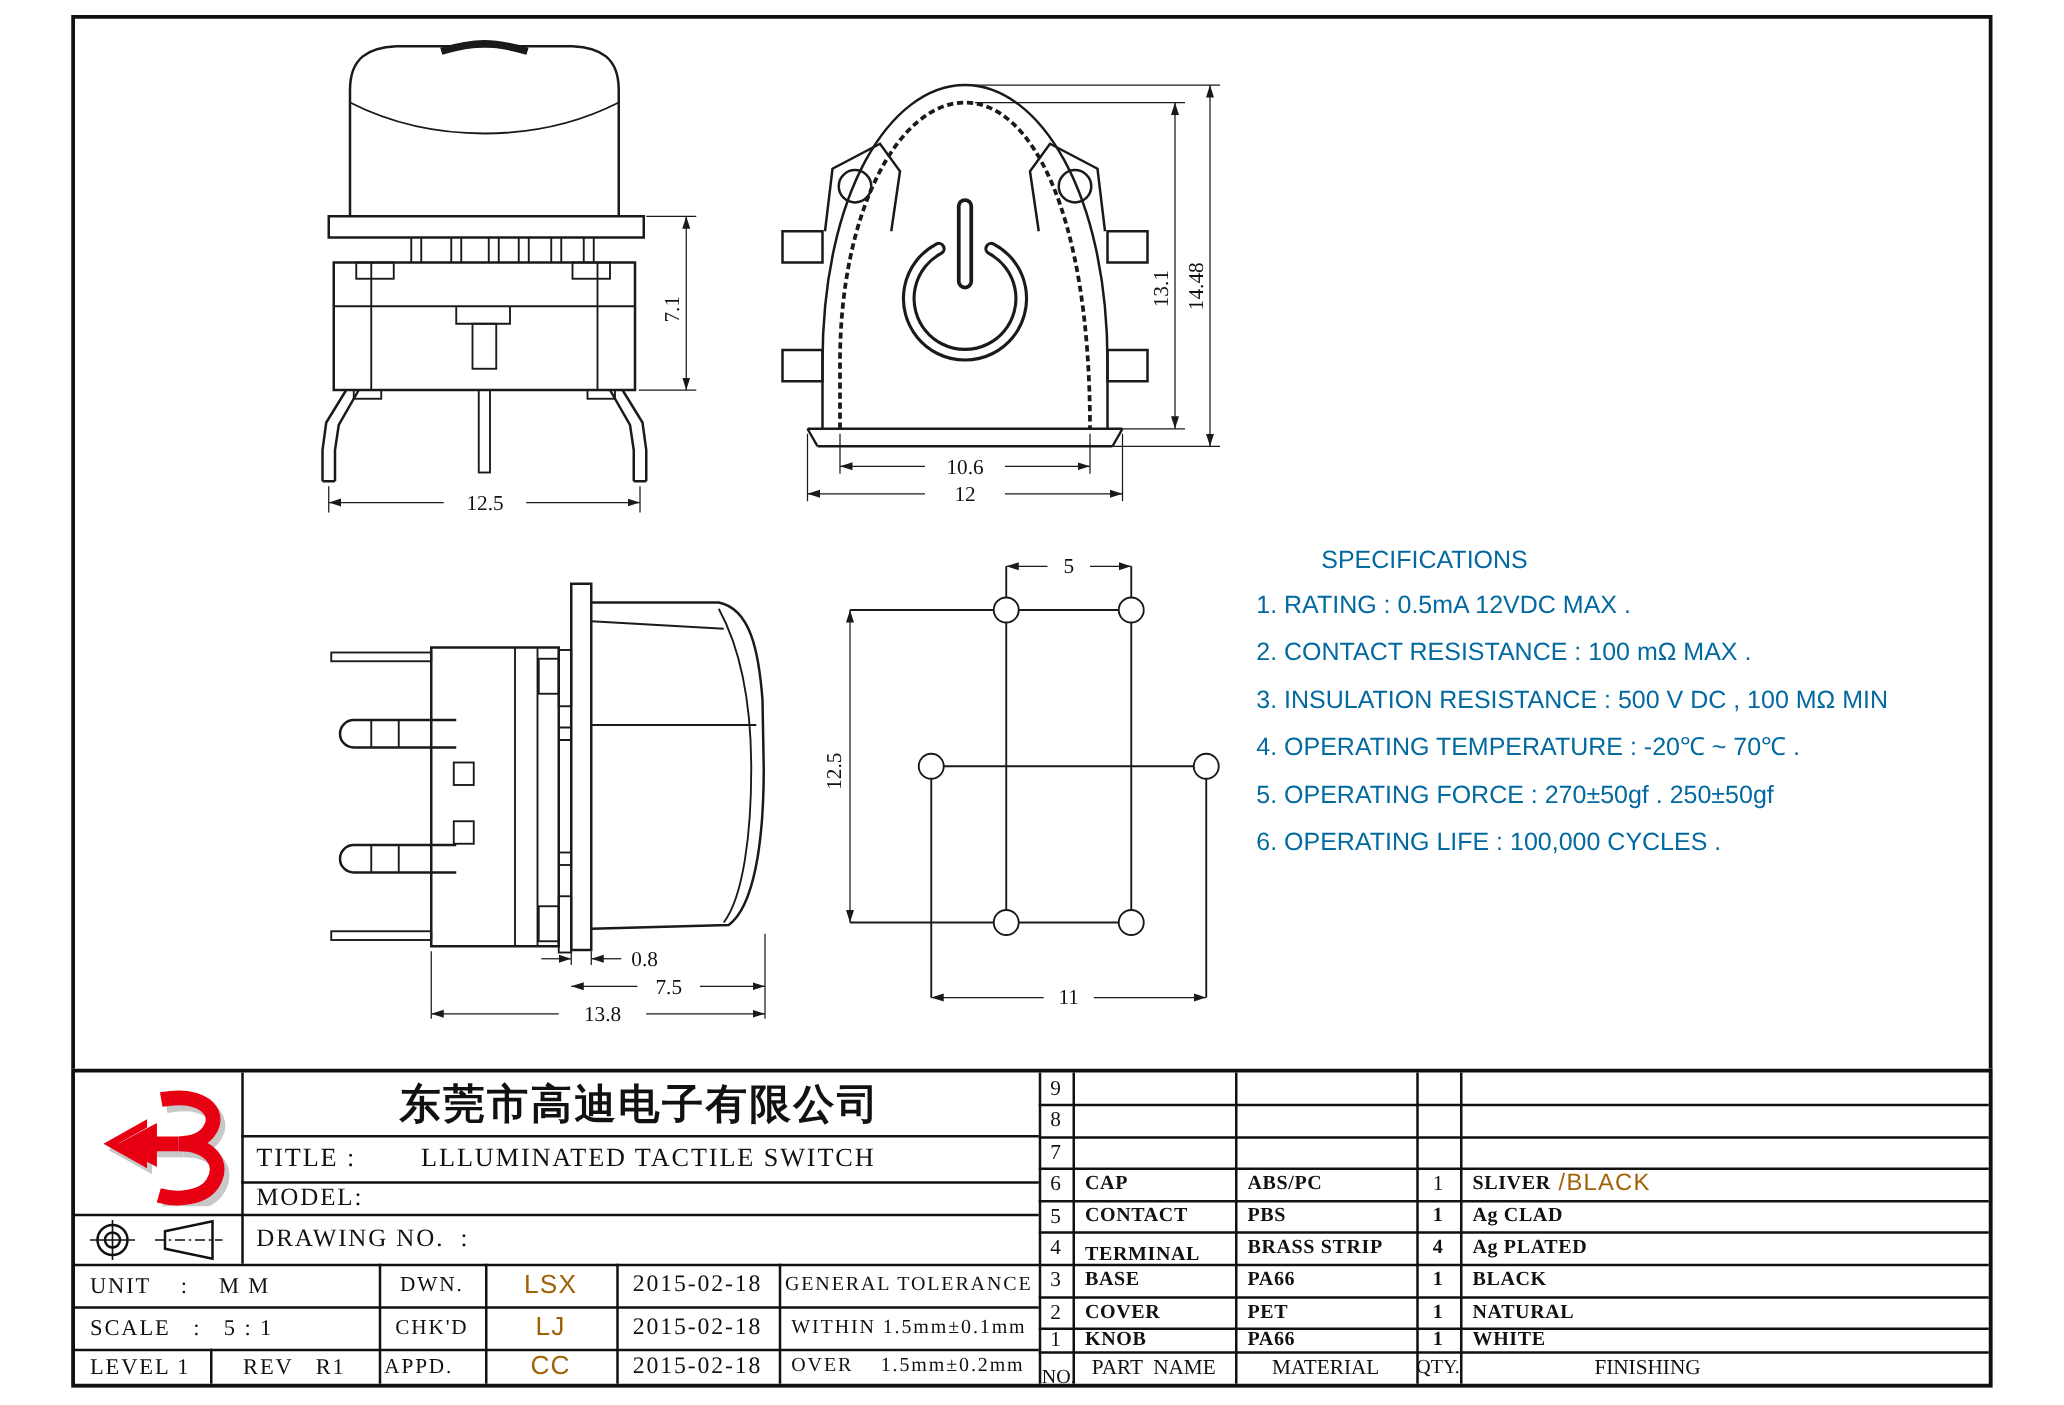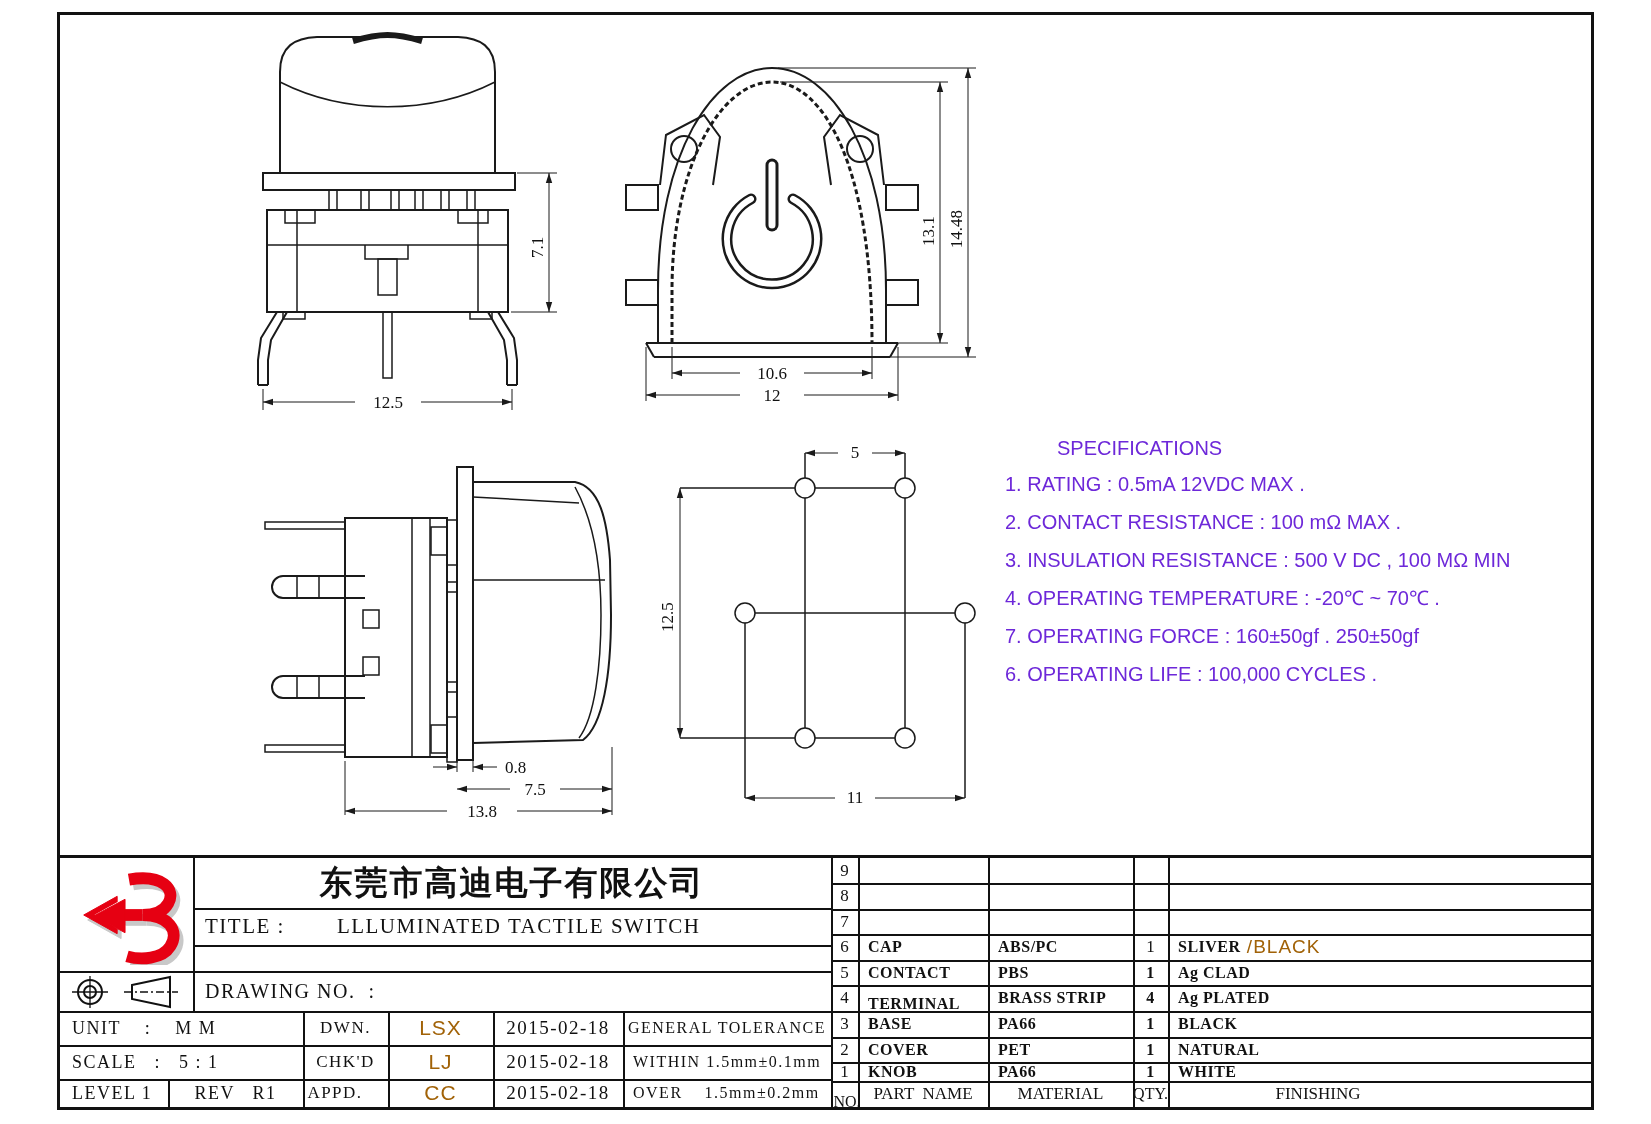--- a/index.html
+++ b/index.html
@@ -3,21 +3,21 @@
 <meta charset="utf-8">
 <style>
   html,body{margin:0;padding:0;background:#fff;}
   .sheet{position:relative;width:1651px;height:1124px;background:#fff;overflow:hidden;
          font-family:"Liberation Serif", serif;color:#111;}
   .frame{position:absolute;left:57px;top:12px;width:1537px;height:1098px;
          border:3px solid #111;box-sizing:border-box;}
   svg.view{position:absolute;}
   svg.view text{font-family:"Liberation Serif", serif;font-size:17px;fill:#111;}
   .specs{position:absolute;left:1005px;top:437px;width:580px;
-         font-family:"Liberation Sans", sans-serif;font-size:20px;color:#6d28d9;}
+         font-family:"Liberation Sans", sans-serif;font-size:20px;color:#0369a1;}
   .specs .sp-title{margin-left:52px;margin-bottom:5px;}
   .specs .sp-item{line-height:38px;white-space:pre;}
   
   .tblock{position:absolute;left:57px;top:855px;width:1537px;height:255px;
           border:3px solid #111;box-sizing:border-box;background:#fff;}
   .vl{position:absolute;width:2px;background:#111;}
   .hl{position:absolute;height:2px;background:#111;}
   .cell{position:absolute;overflow:hidden;white-space:pre;}
   .company{font-family:"Liberation Sans", sans-serif;font-weight:bold;font-size:33px;
            display:flex;align-items:center;justify-content:center;letter-spacing:2px;text-align:right;}
@@ -208,21 +208,21 @@
     <text transform="translate(43,202) rotate(-90)" text-anchor="middle">12.5</text>
     <text x="225" y="388" text-anchor="middle">11</text>
   </svg>
 
   <div class="specs">
     <div class="sp-title">SPECIFICATIONS</div>
     <div class="sp-item">1. RATING : 0.5mA 12VDC MAX .</div>
     <div class="sp-item">2. CONTACT RESISTANCE : 100 mΩ MAX .</div>
     <div class="sp-item">3. INSULATION RESISTANCE : 500 V DC , 100 MΩ MIN</div>
     <div class="sp-item">4. OPERATING TEMPERATURE : -20℃ ~ 70℃ .</div>
-    <div class="sp-item">7. OPERATING FORCE : 160±50gf . 250±50gf</div>
+    <div class="sp-item">5. OPERATING FORCE : 270±50gf . 250±50gf</div>
     <div class="sp-item">6. OPERATING LIFE : 100,000 CYCLES .</div>
   </div>
 
   <div class="tblock">
 
     <div class="vl" style="left:133px;top:0;height:153px"></div>
     <div class="vl" style="left:771px;top:0;height:249px"></div>
     <div class="vl" style="left:243px;top:153px;height:96px"></div>
     <div class="vl" style="left:328px;top:153px;height:96px"></div>
     <div class="vl" style="left:433px;top:153px;height:96px"></div>
@@ -276,20 +276,21 @@
         </g>
       </svg>
     </div>
 
     <div class="cell company" style="left:133px;top:0;width:638px;height:50px">东莞市高迪电子有限公司</div>
     <div class="cell cad lft" style="left:145px;top:50px;width:620px;height:37px;font-size:21px">
       <span>TITLE :</span>
       <span style="width:28px"></span>
       <span>LLLUMINATED TACTILE SWITCH</span>
     </div>
+    <div class="cell cad lft" style="left:145px;top:87px;width:620px;height:26px;font-size:20px">MODEL:</div>
     <div class="cell cad lft" style="left:145px;top:113px;width:620px;height:40px;font-size:20px">DRAWING NO.  :</div>
 
     <div class="cell cad lft" style="left:12px;top:153px;width:228px;height:34px;font-size:18px">UNIT    :    M M</div>
     <div class="cell cad lft" style="left:12px;top:187px;width:228px;height:34px;font-size:18px">SCALE   :   5 : 1</div>
     <div class="cell cad lft" style="left:12px;top:221px;width:94px;height:28px;font-size:18px">LEVEL 1</div>
     <div class="cell cad ctr" style="left:108px;top:221px;width:135px;height:28px;font-size:18px">REV   R1</div>
 
     <div class="cell cad ctr" style="left:243px;top:153px;width:85px;height:34px;font-size:17px">DWN.</div>
     <div class="cell cad ctr" style="left:243px;top:187px;width:85px;height:34px;font-size:17px">CHK'D</div>
     <div class="cell cad ctr" style="left:243px;top:221px;width:64px;height:28px;font-size:17px">APPD.</div>

